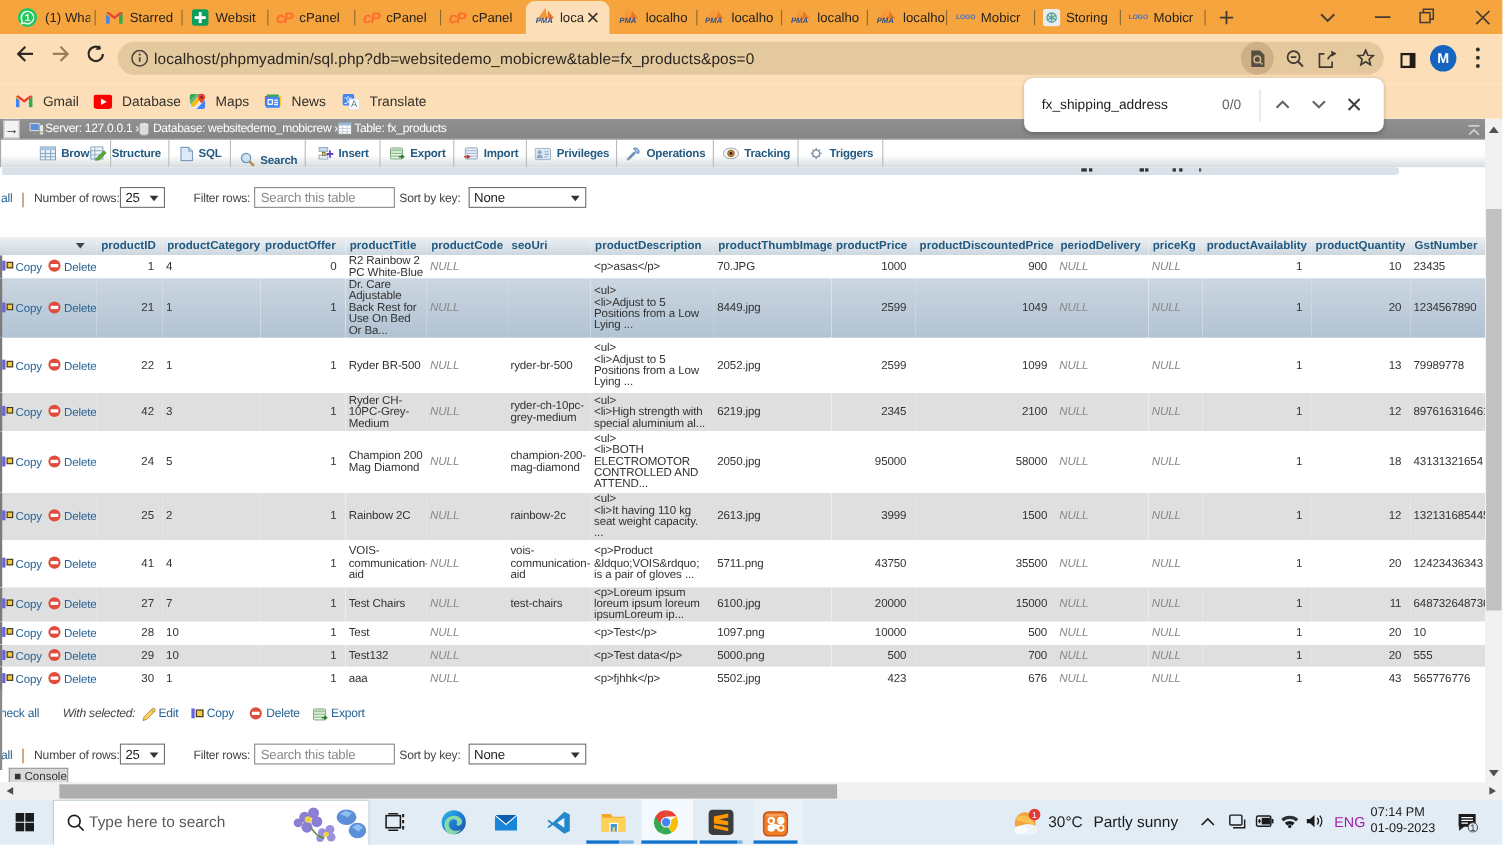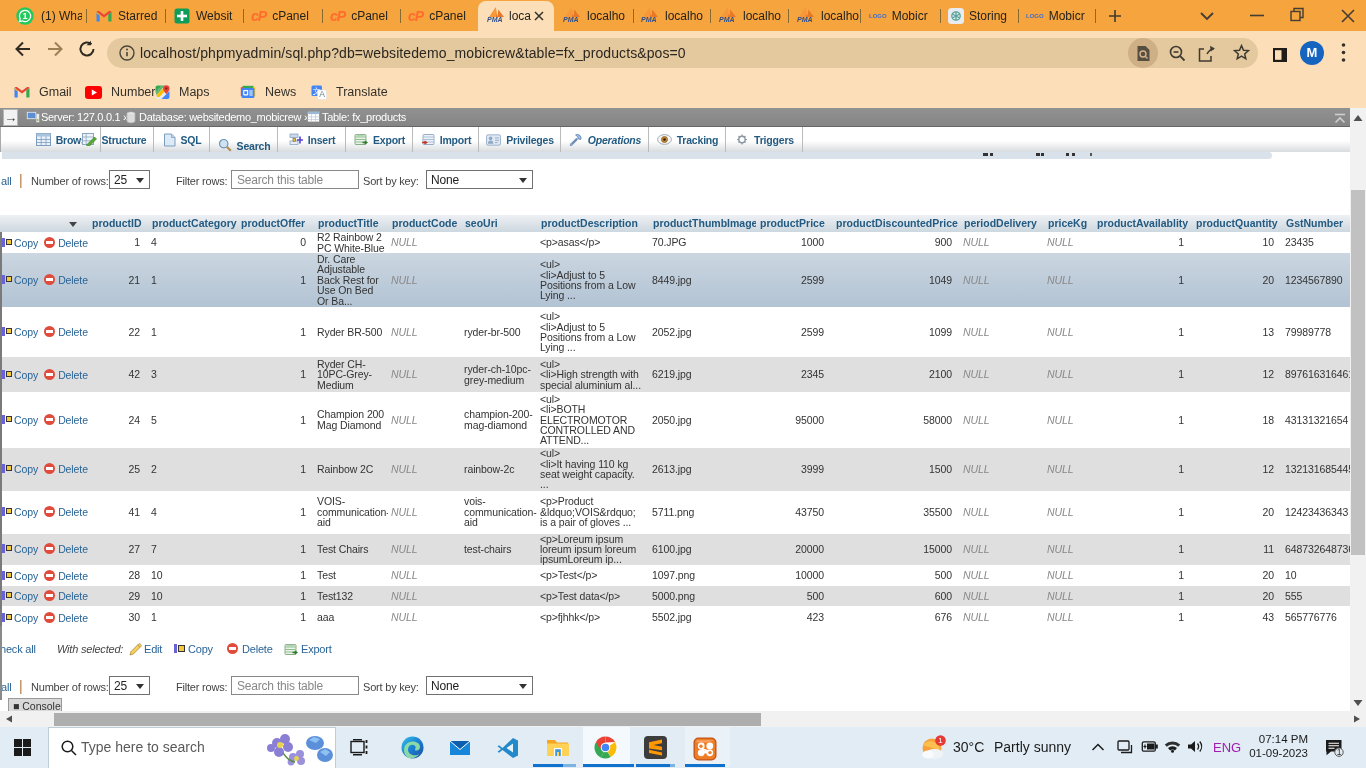--- a/index.html
+++ b/index.html
@@ -283,23 +283,23 @@
           <path d="M0.5 1.8L1.6.9h1.3l5.1 3.8L13.1.9h1.3l1.1.9-7.5 5.6z" fill="#ea4335"></path>
           <path d="M0.5 1.8l3.2 2.4v1.2L.5 3z" fill="#fbbc04"></path>
         </svg>
       <span>Gmail</span>
     </div>
     <div class="bm" style="left:85px;">
       <svg width="17" height="13" viewBox="0 0 17 13">
           <rect width="17" height="13" rx="3" fill="#f00"></rect>
           <path d="M6.8 3.5v6l5.2-3z" fill="#fff"></path>
         </svg>
-      <span>Number</span>
-    </div>
-    <div class="bm" style="left:155px;">
+      <span>Database</span>
+    </div>
+    <div class="bm" style="left:172px;">
       <svg width="15" height="16" viewBox="0 0 15 16">
           <rect x="0.5" y="1.5" width="14" height="13.5" rx="2" fill="#e8eaed"></rect>
           <path d="M0.5 8V3.5a2 2 0 0 1 2-2H7L0.5 8z" fill="#34a853"></path>
           <path d="M.5 8l6.5-6.5h3L1.5 11z" fill="#66b26b"></path>
           <path d="M.5 15h6L14.5 7v6a2 2 0 0 1-2 2z" fill="#4285f4"></path>
           <path d="M1.5 11L10 2.5l2 2L4.5 13H2z" fill="#fbbc04"></path>
           <path d="M11.3 1.2a3.2 3.2 0 0 1 3.2 3.2c0 2.4-3.2 5.6-3.2 5.6S8.1 6.8 8.1 4.4a3.2 3.2 0 0 1 3.2-3.2z" fill="#ea4335"></path>
           <circle cx="11.3" cy="4.4" r="1.1" fill="#7b1d12"></circle>
         </svg>
       <span>Maps</span>
@@ -398,21 +398,21 @@
             <path d="M2 4h11M2 6.5h11M2 9h11" stroke="#a8c0d8" stroke-width="1.1"></path>
             <path d="M1 9.5h4.5M3.5 8l2.2 1.5L3.5 11" stroke="#c03a2a" stroke-width="1.3" fill="none"></path>
           </svg>Import</div>
       <div class="ptab" style="left:479px;width:81px;">
         <svg width="15" height="12" viewBox="0 0 15 12">
             <rect x=".5" y=".8" width="14" height="10.4" rx="1.5" fill="#dfe8f2" stroke="#8aa6c0" stroke-width=".8"></rect>
             <circle cx="4.6" cy="4.4" r="1.8" fill="#8fa8c4"></circle>
             <path d="M1.8 9.8c0-2.2 1.2-3.4 2.8-3.4s2.8 1.2 2.8 3.4z" fill="#8fa8c4"></path>
             <path d="M9 4h4M9 6.3h4M9 8.6h2.6" stroke="#9ab0c8" stroke-width="1"></path>
           </svg>Privileges</div>
-      <div class="ptab" style="left:561px;width:87px;font-style:italic;">
+      <div class="ptab" style="left:561px;width:87px;">
         <svg width="14" height="13" viewBox="0 0 14 13">
             <path d="M2 11.8L7.5 6.3" stroke="#6f8fb8" stroke-width="2.4" stroke-linecap="round"></path>
             <path d="M6.6 2a3.6 3.6 0 0 1 5.2 4.4l-2.4-.4-.7-2.2z" fill="#9fc0e8" stroke="#567ca8" stroke-width=".8"></path>
             <circle cx="2.3" cy="11.5" r="1.2" fill="#8fa8c8"></circle>
           </svg>Operations</div>
       <div class="ptab" style="left:649px;width:76px;">
         <svg width="15" height="11" viewBox="0 0 15 11">
             <ellipse cx="7.5" cy="5.5" rx="6.9" ry="4.9" fill="#f4f6f8" stroke="#9aa5ae" stroke-width=".9"></ellipse>
             <circle cx="7.5" cy="5.5" r="3" fill="#c88a3c" stroke="#8a5a1c" stroke-width=".8"></circle>
             <circle cx="7.5" cy="5.5" r="1.3" fill="#2a1c0c"></circle>
@@ -646,21 +646,21 @@
             <td class="actcell"><span class="sliver"></span><span class="cpico2"></span><a class="link">Copy</a><span class="delico2"></span><a class="link">Delete</a></td>
             <td class="num">29</td>
             <td>10</td>
             <td class="num">1</td>
             <td>Test132</td>
             <td class="null">NULL</td>
             <td></td>
             <td>&lt;p&gt;Test data&lt;/p&gt;</td>
             <td>5000.png</td>
             <td class="num">500</td>
-            <td class="num">600</td>
+            <td class="num">700</td>
             <td class="null">NULL</td>
             <td class="null">NULL</td>
             <td class="num">1</td>
             <td class="num">20</td>
             <td>555</td>
           </tr>
 <tr class="odd" style="height:22px">
             <td class="actcell"><span class="sliver"></span><span class="cpico2"></span><a class="link">Copy</a><span class="delico2"></span><a class="link">Delete</a></td>
             <td class="num">30</td>
             <td>1</td>
@@ -707,20 +707,34 @@
       <span class="sel" style="left:109px;top:0px;width:41px;">25</span>
       <span class="abs" style="left:176px;top:5px;">Filter rows:</span>
       <span class="inputbox" style="left:231px;top:0px;width:128px;">Search this table</span>
       <span class="abs" style="left:363px;top:5px;">Sort by key:</span>
       <span class="sel" style="left:426px;top:0px;width:107px;">None</span>
     </div>
     <div class="abs" style="left:0px;top:518px;width:1.5px;height:74px;background:#8a8a8a;"></div>
     <div class="abs" style="left:8px;top:590px;width:54px;height:15px;background:#d9d9d9;border:1px solid #999;border-bottom:none;font-size:10.5px;color:#333;padding-left:4px;line-height:14px;">■&nbsp;Console</div>
   </div>
 
+  <div id="findbar">
+    <span class="abs" style="left:16px;top:17px;font-size:12.5px;color:#202124;">fx_shipping_address</span>
+    <span class="abs" style="left:180px;top:17px;font-size:12.5px;color:#5f6368;">0/0</span>
+    <div class="abs" style="left:214px;top:10px;width:1px;height:30px;background:#dadce0;"></div>
+    <svg class="abs" style="left:228px;top:18px;" width="14" height="12" viewBox="0 0 14 12">
+        <path d="M1.5 9L7 3.5 12.5 9" fill="none" stroke="#5f6368" stroke-width="1.8"></path>
+      </svg>
+    <svg class="abs" style="left:261px;top:18px;" width="14" height="12" viewBox="0 0 14 12">
+        <path d="M1.5 3L7 8.5 12.5 3" fill="none" stroke="#5f6368" stroke-width="1.8"></path>
+      </svg>
+    <svg class="abs" style="left:293px;top:17px;" width="14" height="14" viewBox="0 0 14 14">
+        <path d="M2 2l10 10M12 2L2 12" stroke="#3c4043" stroke-width="1.8"></path>
+      </svg>
+  </div>
 
   <div id="vscroll">
     <div id="vthumb"></div>
     <svg class="abs" style="left:3px;top:6px;" width="10" height="8" viewBox="0 0 10 8">
         <path d="M5 1L9.5 7H.5z" fill="#505050"></path>
       </svg>
     <svg class="abs" style="left:3px;top:591px;" width="10" height="8" viewBox="0 0 10 8">
         <path d="M5 7L9.5 1H.5z" fill="#505050"></path>
       </svg>
   </div>
@@ -884,21 +898,21 @@
     <svg class="abs" style="left:1164px;top:13px;" width="17" height="13" viewBox="0 0 17 13">
         <path d="M.8 4.5a11.5 11.5 0 0 1 15.4 0l-2 2.3a8.5 8.5 0 0 0-11.4 0z" fill="#1b1b1b" opacity=".9"></path>
         <path d="M4 8a7 7 0 0 1 9 0l-2.1 2.4a4 4 0 0 0-4.8 0z" fill="#1b1b1b"></path>
         <circle cx="8.5" cy="11.3" r="1.5" fill="#1b1b1b"></circle>
       </svg>
     <svg class="abs" style="left:1187px;top:13px;" width="16" height="13" viewBox="0 0 16 13">
         <path d="M1 4.5h3L8 1v11L4 8.5H1z" fill="#1b1b1b"></path>
         <path d="M10.5 3.5a5 5 0 0 1 0 6M12.8 1.5a8 8 0 0 1 0 10" fill="none" stroke="#1b1b1b" stroke-width="1.3"></path>
       </svg>
     <span class="abs" style="left:1213px;top:13px;font-size:13px;color:#a21caf;">ENG</span>
-    <div class="abs" style="left:1246px;top:6px;width:62px;text-align:right;font-size:11.5px;color:#1b1b1b;line-height:13.5px;">07:14 PM<br>01-09-2023</div>
+    <div class="abs" style="left:1246px;top:6px;width:62px;text-align:left;font-size:11.5px;color:#1b1b1b;line-height:13.5px;">07:14 PM<br>01-09-2023</div>
     <svg class="abs" style="left:1324px;top:12px;" width="20" height="18" viewBox="0 0 20 18">
         <path d="M2 1h15.5v11.5H7l-4.5 3.8v-3.8H2z" fill="#1b1b1b"></path>
         <path d="M4.5 4.2h10.5M4.5 6.7h10.5M4.5 9.2h6" stroke="#fff" stroke-width="1.1"></path>
         <circle cx="15" cy="13.2" r="4.2" fill="#dfe9f1" stroke="#5a5a5a" stroke-width="1"></circle>
         <text x="15" y="16.2" font-size="8.5" fill="#333" text-anchor="middle" font-family="Liberation Sans">1</text>
       </svg>
   </div>
 
 </div>
 

